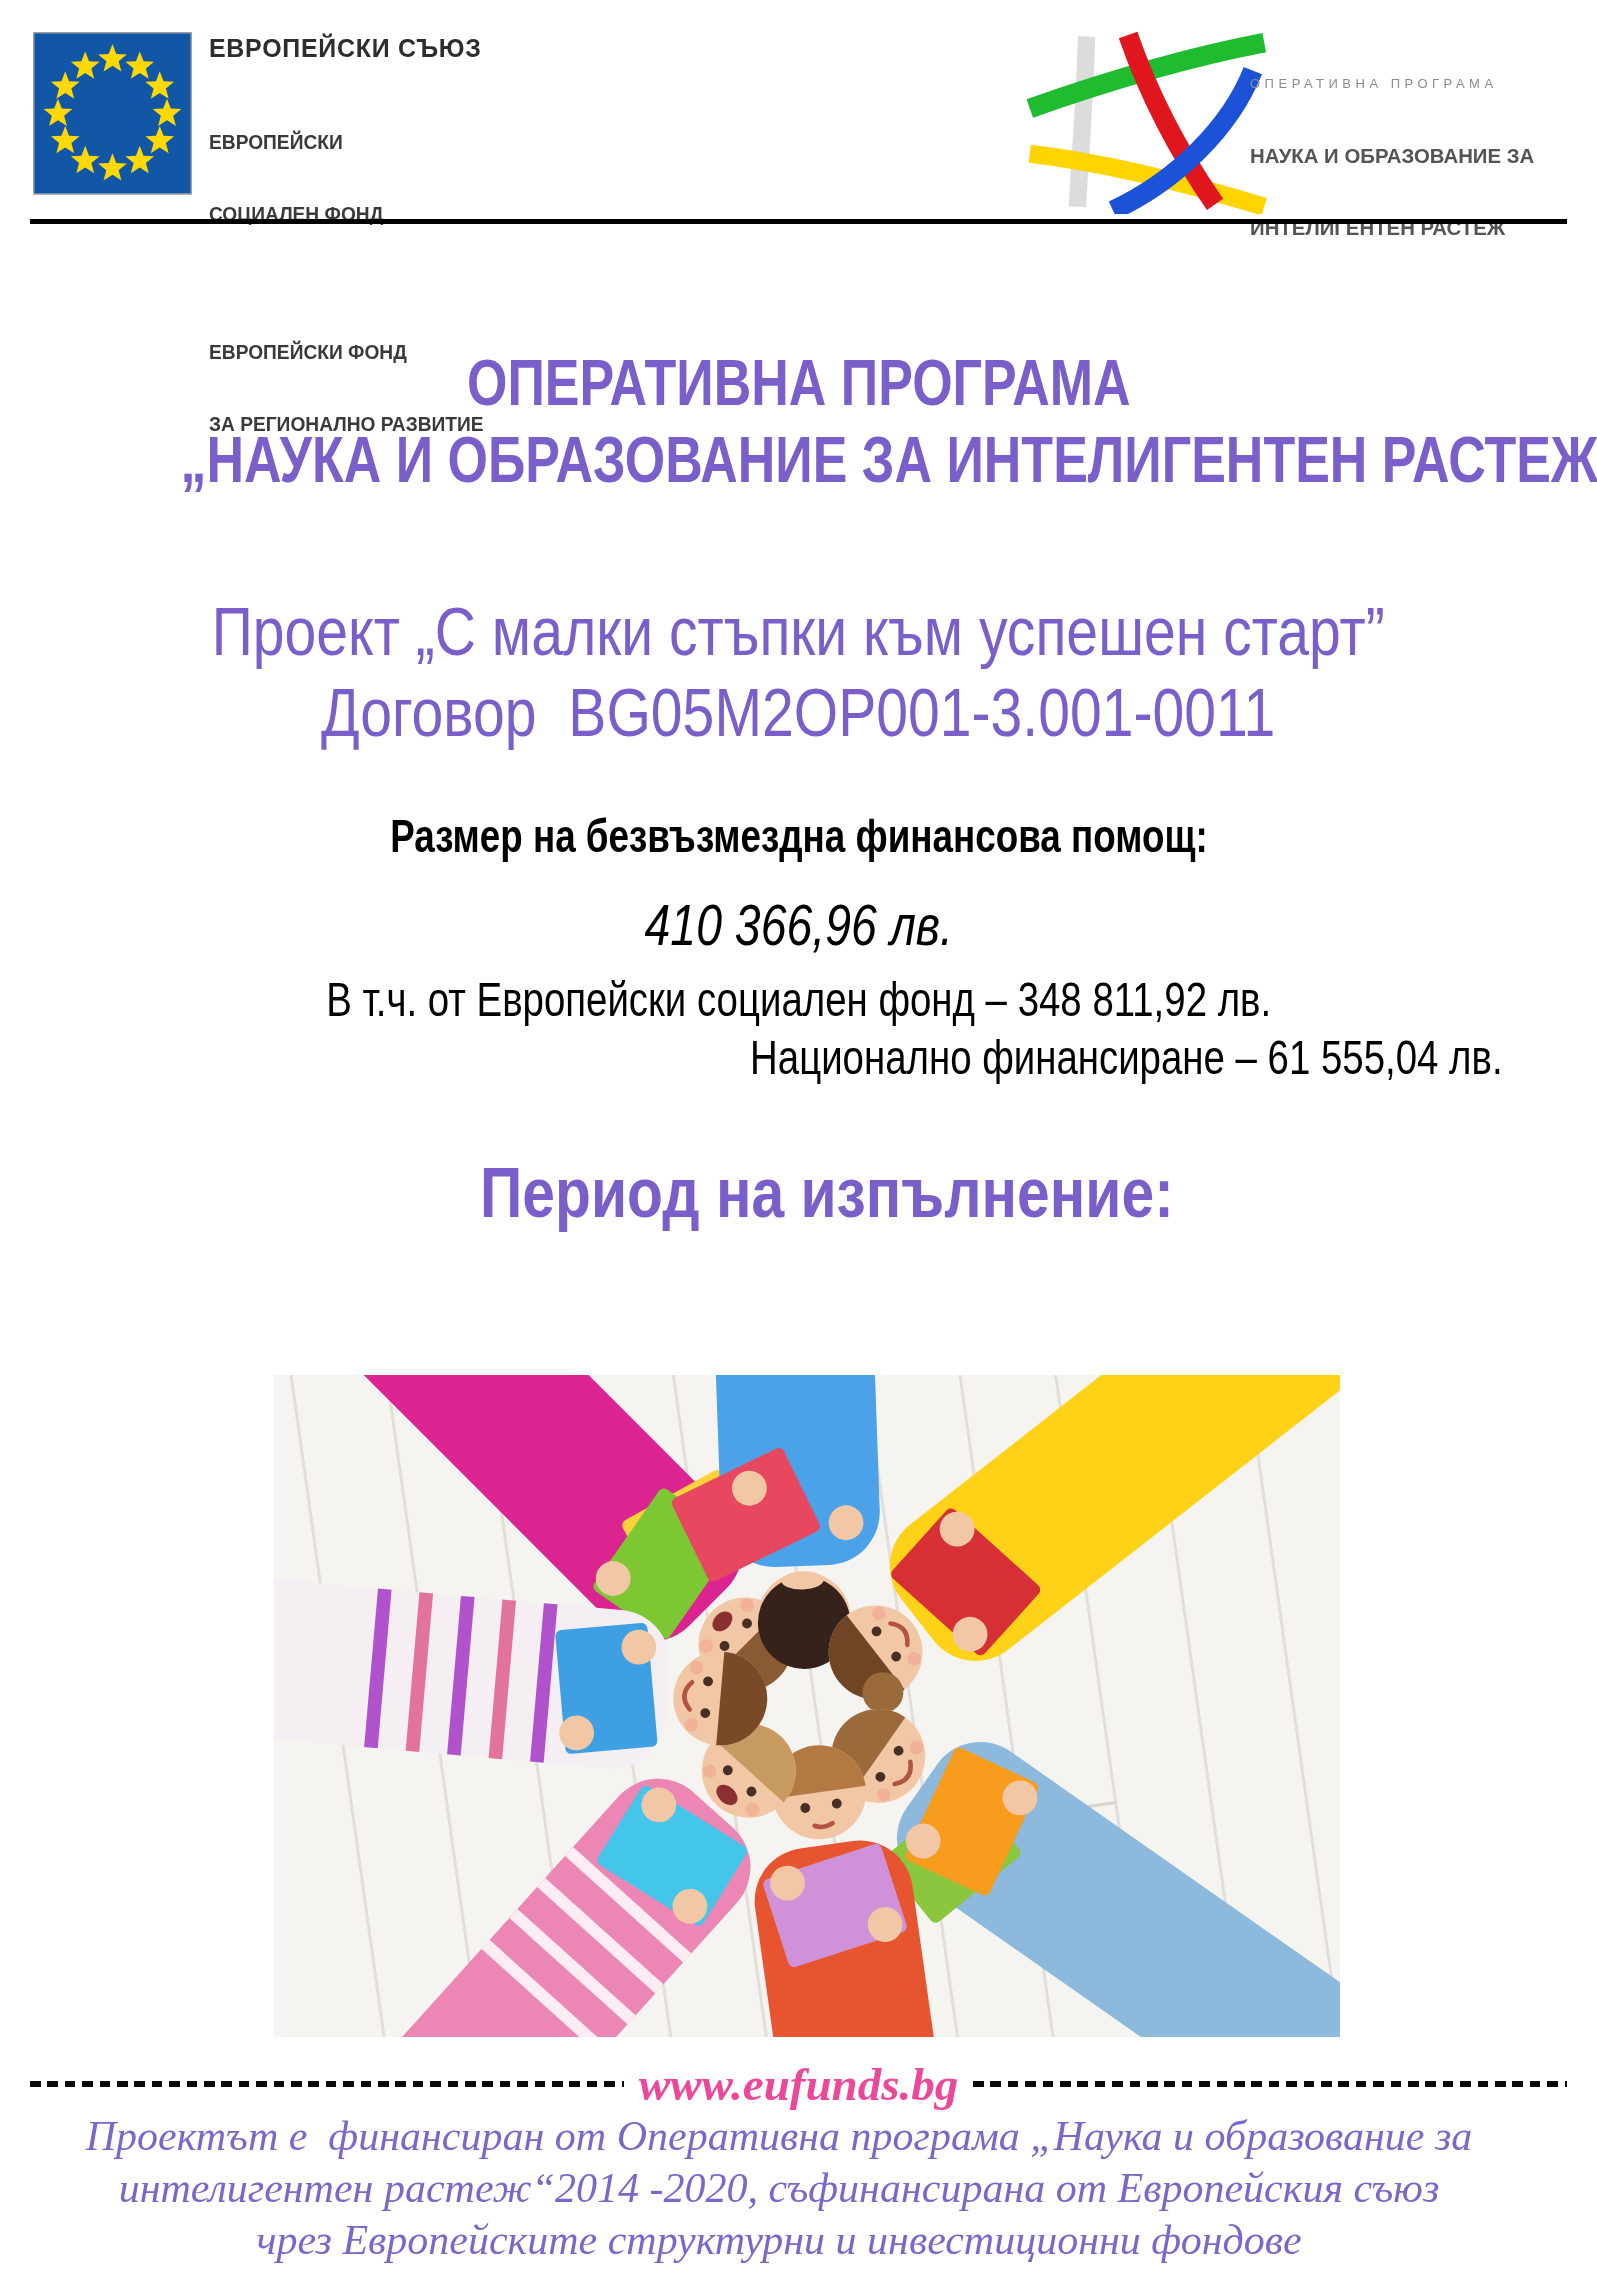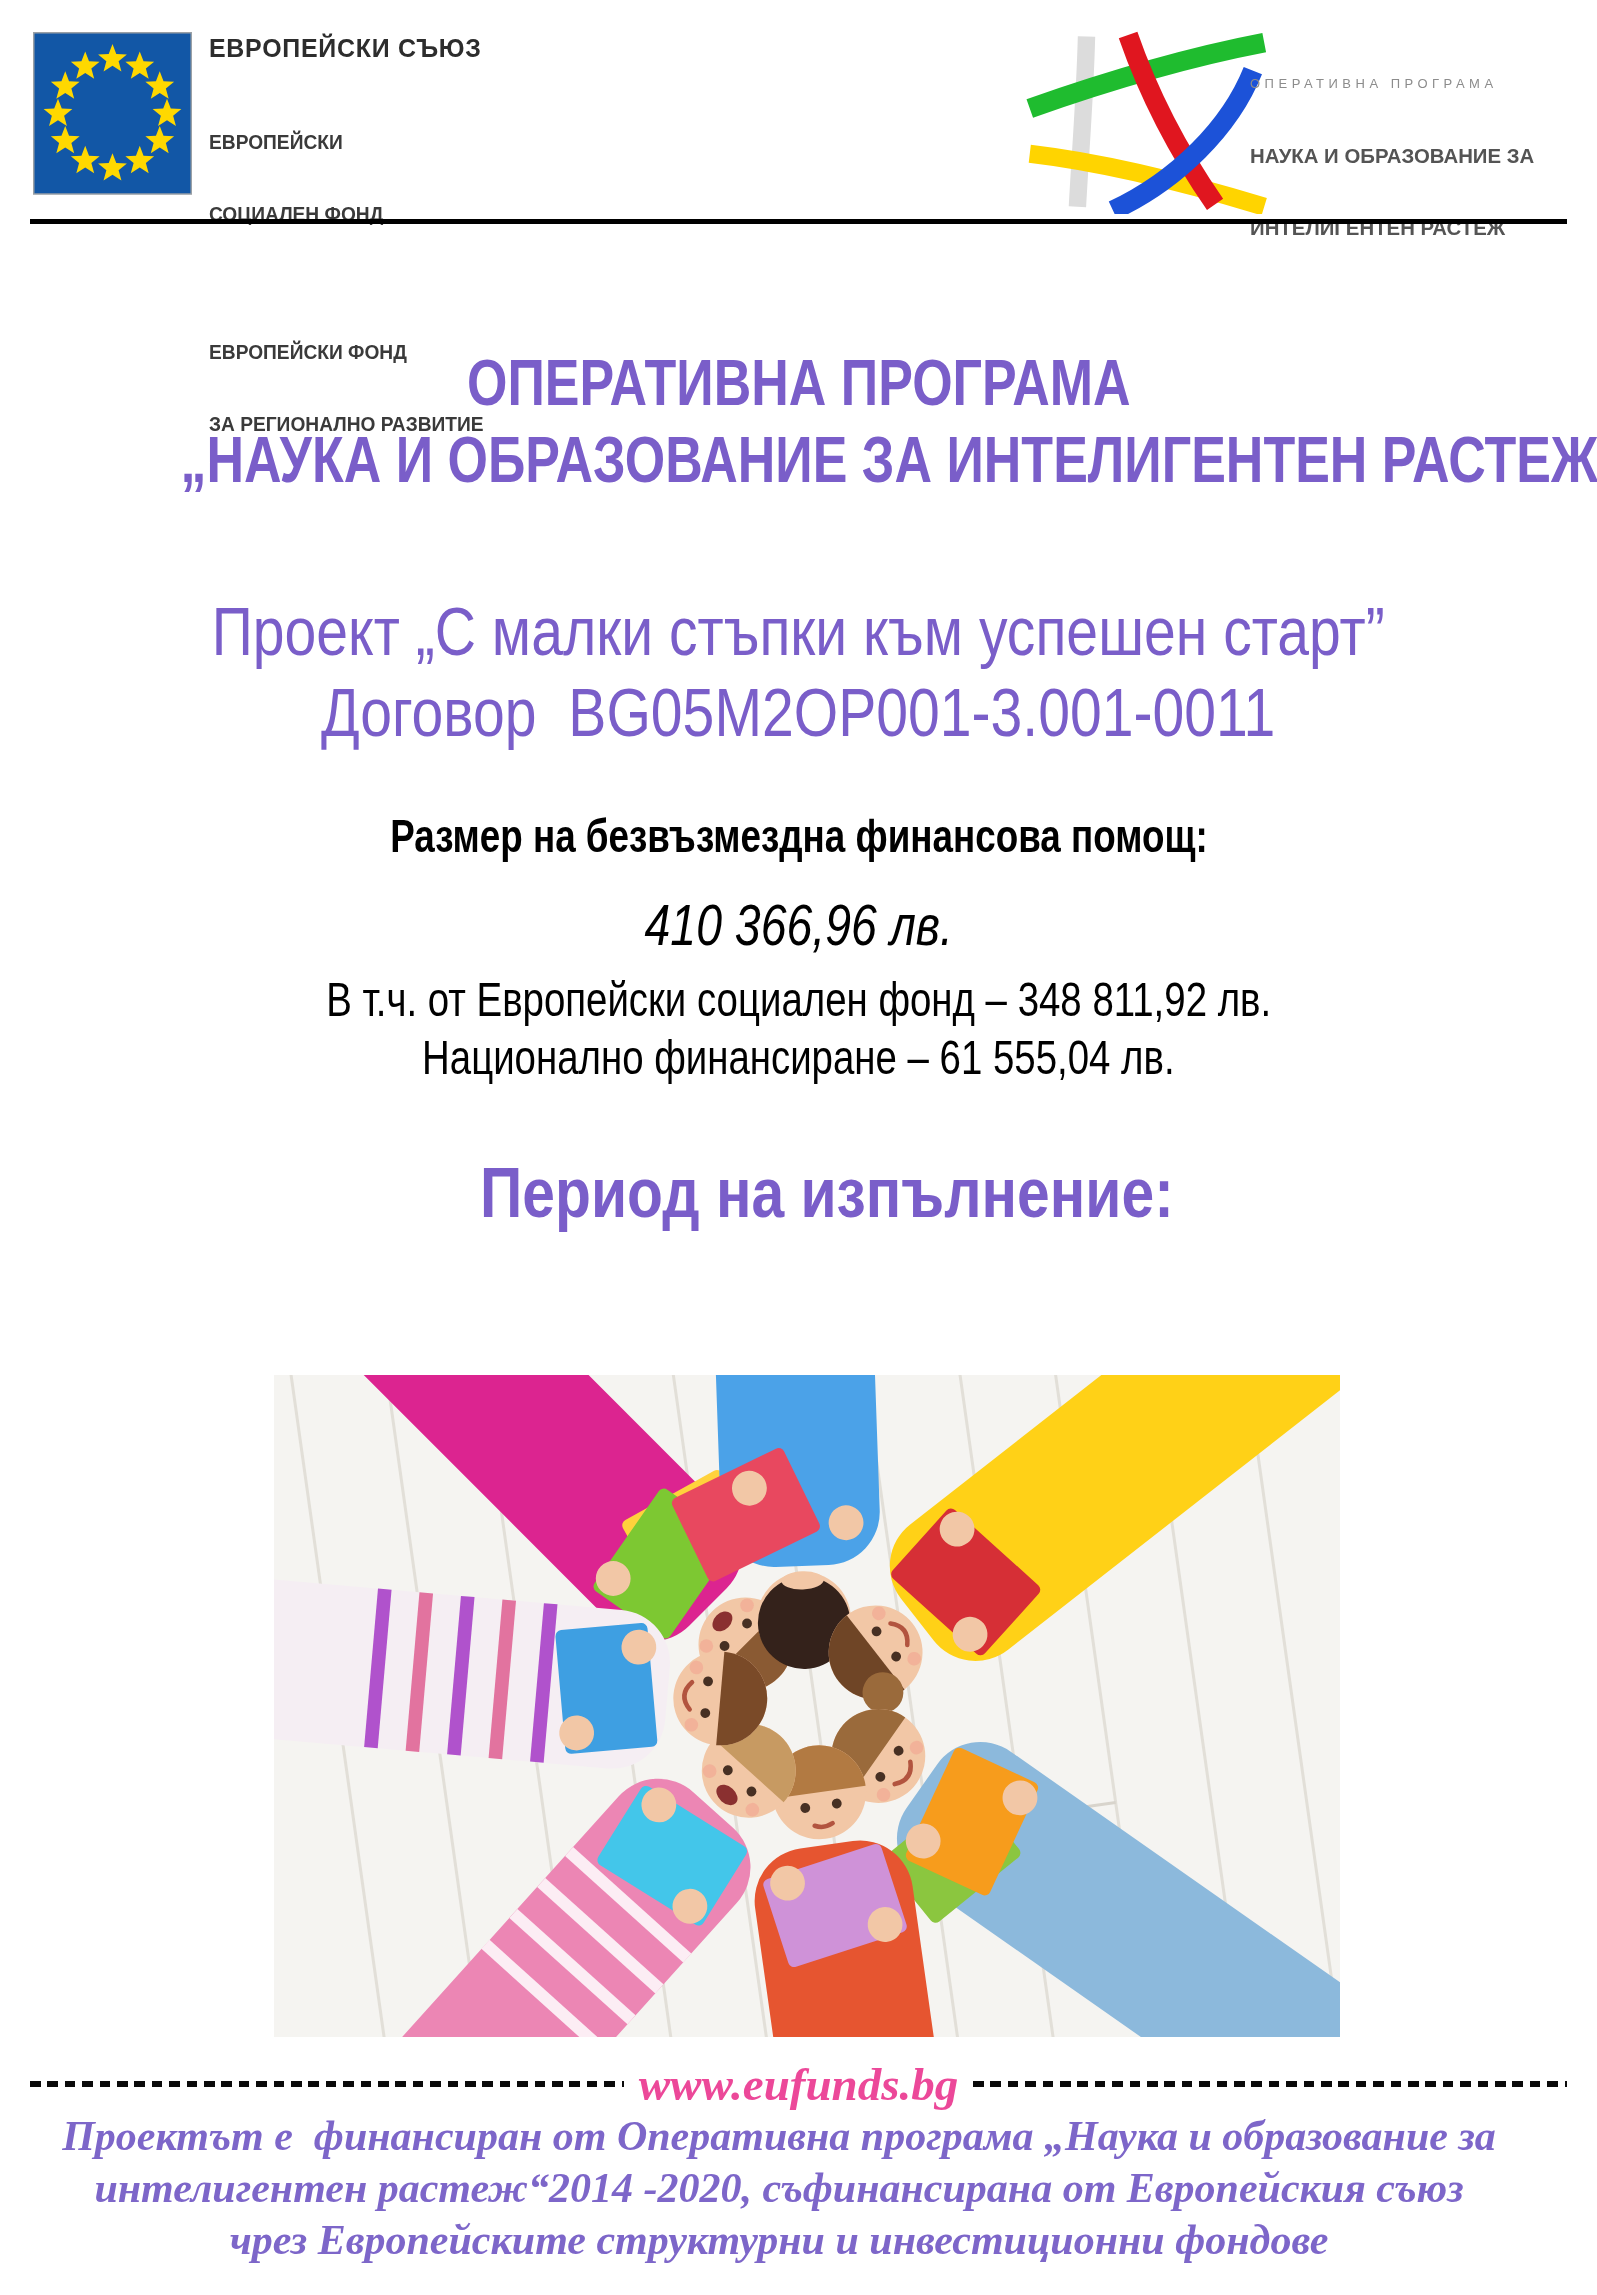--- a/index.html
+++ b/index.html
@@ -31,21 +31,21 @@
   .t-dates{font-size:71px;font-weight:normal;}
   
   .photo{position:absolute;left:274px;top:1375px;width:1066px;height:662px;}
   .photo svg{display:block;width:100%;height:100%;}
   
   .site-row{position:absolute;left:30px;top:2057px;width:1537px;height:53px;display:flex;align-items:center;}
   .dash{flex:1;height:6px;background:repeating-linear-gradient(90deg,#0a0a0a 0 10.6px,transparent 10.6px 17.4px);}
   .site{padding:0 15px;font-family:"Liberation Serif", serif;font-style:italic;font-weight:bold;
         font-size:47px;color:#ec4899;white-space:pre;}
   .footer{position:absolute;left:0;top:2110px;width:1558px;text-align:center;
-          font-family:"Liberation Serif", serif;font-style:italic;font-weight:bold;
+          font-family:"Liberation Serif", serif;font-style:italic;font-weight:normal;
           font-size:42px;line-height:52px;color:#7d66c9;}
   .footer div{white-space:pre;}
 </style>
 </head>
 <body>
 
 <div class="page">
 
   <div class="eu-flag">
     <svg viewBox="0 0 210 215">
@@ -100,21 +100,21 @@
 
   <div class="cline t-title purple" style="top:345px;"><span class="cond">ОПЕРАТИВНА ПРОГРАМА</span></div>
   <div class="cline t-title purple" style="top:422px;"><span class="cond">„НАУКА И ОБРАЗОВАНИЕ ЗА ИНТЕЛИГЕНТЕН РАСТЕЖ“</span></div>
 
   <div class="cline t-project purple" style="top:592px;"><span class="cond84">Проект „С малки стъпки към успешен старт”</span></div>
   <div class="cline t-project purple" style="top:673px;"><span class="cond84">Договор  BG05M2OP001-3.001-0011</span></div>
 
   <div class="cline t-grant-h" style="top:809px;"><span class="cond">Размер на безвъзмездна финансова помощ:</span></div>
   <div class="cline t-grant-v" style="top:891px;"><span class="cond">410 366,96 лв.</span></div>
   <div class="cline t-sub" style="top:972px;"><span class="cond">В т.ч. от Европейски социален фонд – 348 811,92 лв.</span></div>
-  <div class="cline t-sub" style="top:1030px;"><span class="cond">Национално финансиране – 61 555,04 лв.</span></div>
+  <div class="cline t-sub" style="top:1030px;text-align:right;"><span class="cond">Национално финансиране – 61 555,04 лв.</span></div>
 
   <div class="cline t-period purple" style="top:1153px;"><span class="cond84">Период на изпълнение:</span></div>
 
   <div class="photo">
     <svg viewBox="0 0 1408 874" preserveAspectRatio="none">
       <rect width="1408" height="874" fill="#f5f4f1"></rect>
       <g transform="rotate(-8 704 437)" stroke="#e2dfd8" stroke-width="4">
         <line x1="90" y1="-160" x2="90" y2="1040"></line>
           <line x1="215" y1="-160" x2="215" y2="1040"></line>
         <line x1="340" y1="-160" x2="340" y2="1040"></line>

